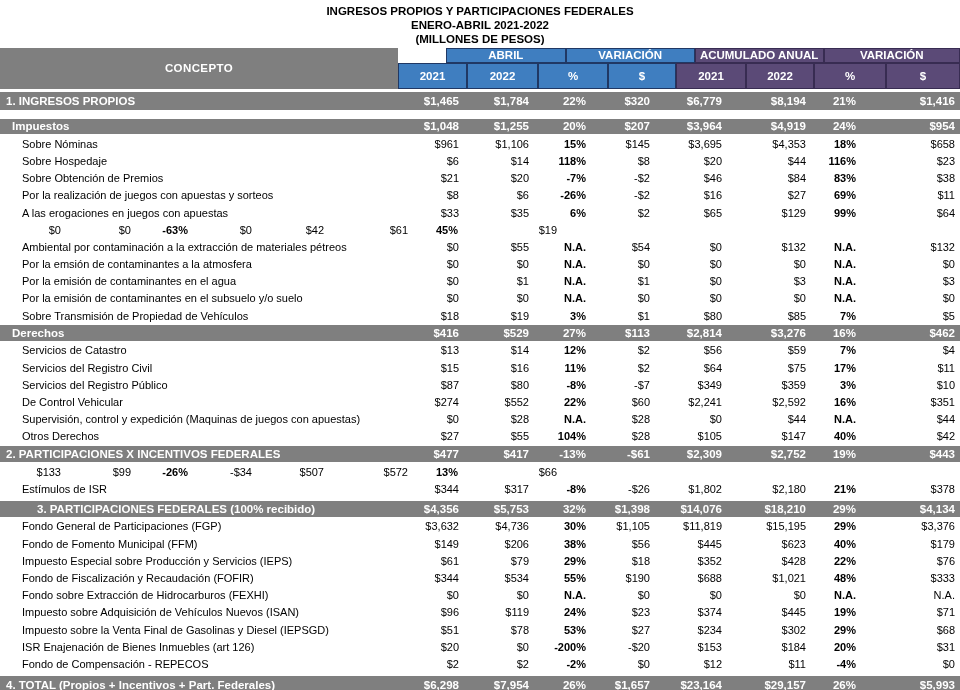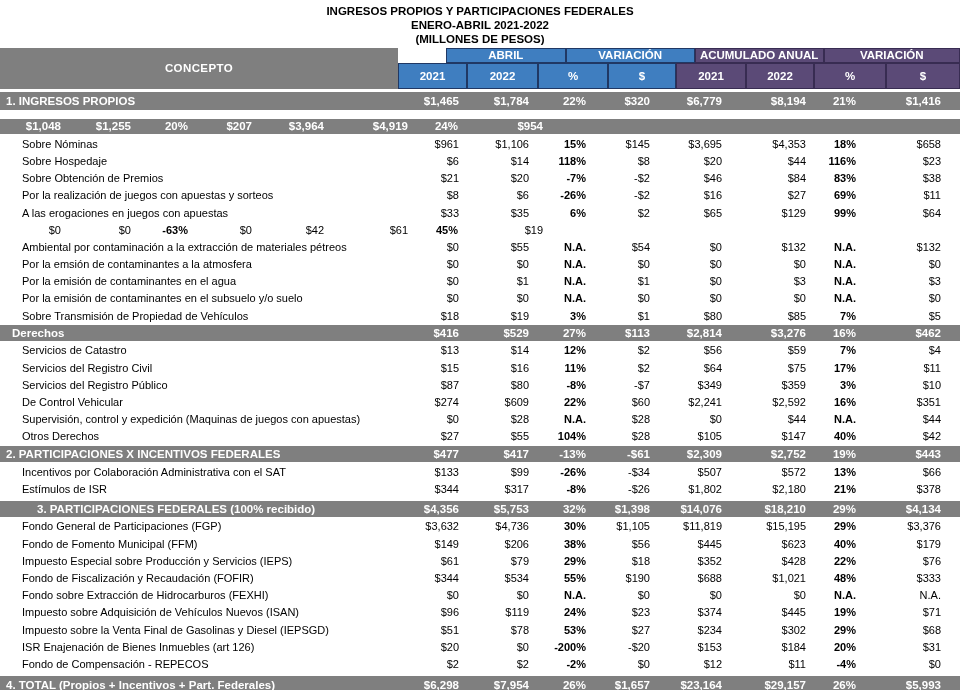--- a/index.html
+++ b/index.html
@@ -38,21 +38,21 @@
   .row .label { width: 398px; }
   .row .num { justify-content: flex-end; text-align: right; }
 
   .num.c1 { width: 69px; padding-right: 8px; }
   .num.c2 { width: 71px; padding-right: 9px; }
   .num.c3 { width: 70px; padding-right: 22px; }
   .num.c4 { width: 68px; padding-right: 26px; }
   .num.c5 { width: 70px; padding-right: 24px; }
   .num.c6 { width: 68px; padding-right: 8px; }
   .num.c7 { width: 72px; padding-right: 30px; }
-  .num.c8 { width: 74px; padding-right: 19px; }
+  .num.c8 { width: 74px; padding-right: 5px; }
 
   .row.data { height: 17.2px; }
   .row.data .label { padding-left: 22px; }
   .row.data .num.c3, .row.data .num.c7 { font-weight: bold; }
 
   .row.section-lg, .row.total { height: 20px; }
   .row.section, .row.section-indent { height: 18px; }
   .row.subsection { height: 17.6px; }
 
   .row.section-lg, .row.section, .row.section-indent, .row.subsection, .row.total {
@@ -103,20 +103,21 @@
         <div class="cell num c2 cw2">$1,784</div>
         <div class="cell num c3 cw3">22%</div>
         <div class="cell num c4 cw4">$320</div>
         <div class="cell num c5 cw5">$6,779</div>
         <div class="cell num c6 cw6">$8,194</div>
         <div class="cell num c7 cw7">21%</div>
         <div class="cell num c8 cw8">$1,416</div>
       </div>
       <div class="row-gap" style="height: 7px;"></div>
       <div class="row subsection">
+        <div class="cell label">Impuestos</div>
         <div class="cell num c1 cw1">$1,048</div>
         <div class="cell num c2 cw2">$1,255</div>
         <div class="cell num c3 cw3">20%</div>
         <div class="cell num c4 cw4">$207</div>
         <div class="cell num c5 cw5">$3,964</div>
         <div class="cell num c6 cw6">$4,919</div>
         <div class="cell num c7 cw7">24%</div>
         <div class="cell num c8 cw8">$954</div>
       </div>
       <div class="row data">
@@ -279,21 +280,21 @@
         <div class="cell num c3 cw3">-8%</div>
         <div class="cell num c4 cw4">-$7</div>
         <div class="cell num c5 cw5">$349</div>
         <div class="cell num c6 cw6">$359</div>
         <div class="cell num c7 cw7">3%</div>
         <div class="cell num c8 cw8">$10</div>
       </div>
       <div class="row data">
         <div class="cell label">De Control Vehicular</div>
         <div class="cell num c1 cw1">$274</div>
-        <div class="cell num c2 cw2">$609</div>
+        <div class="cell num c2 cw2">$552</div>
         <div class="cell num c3 cw3">22%</div>
         <div class="cell num c4 cw4">$60</div>
         <div class="cell num c5 cw5">$2,241</div>
         <div class="cell num c6 cw6">$2,592</div>
         <div class="cell num c7 cw7">16%</div>
         <div class="cell num c8 cw8">$351</div>
       </div>
       <div class="row data">
         <div class="cell label">Supervisión, control y expedición (Maquinas de juegos con apuestas)</div>
         <div class="cell num c1 cw1">$0</div>
@@ -321,21 +322,20 @@
         <div class="cell num c1 cw1">$477</div>
         <div class="cell num c2 cw2">$417</div>
         <div class="cell num c3 cw3">-13%</div>
         <div class="cell num c4 cw4">-$61</div>
         <div class="cell num c5 cw5">$2,309</div>
         <div class="cell num c6 cw6">$2,752</div>
         <div class="cell num c7 cw7">19%</div>
         <div class="cell num c8 cw8">$443</div>
       </div>
       <div class="row data">
-        <div class="cell label">Incentivos por Colaboración Administrativa con el SAT</div>
         <div class="cell num c1 cw1">$133</div>
         <div class="cell num c2 cw2">$99</div>
         <div class="cell num c3 cw3">-26%</div>
         <div class="cell num c4 cw4">-$34</div>
         <div class="cell num c5 cw5">$507</div>
         <div class="cell num c6 cw6">$572</div>
         <div class="cell num c7 cw7">13%</div>
         <div class="cell num c8 cw8">$66</div>
       </div>
       <div class="row data">

